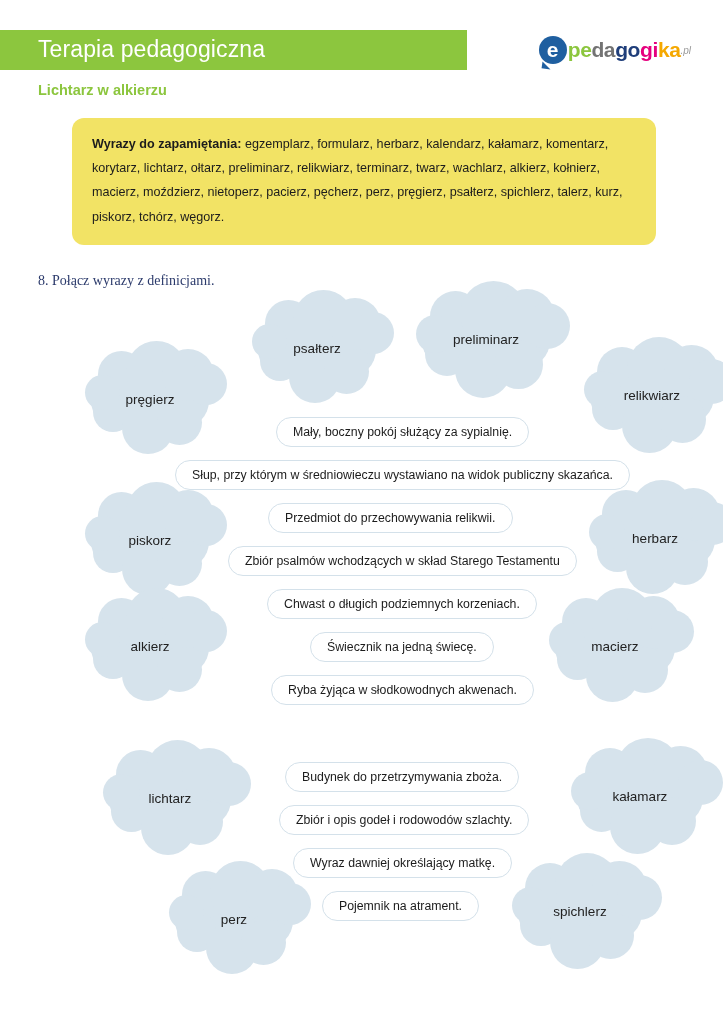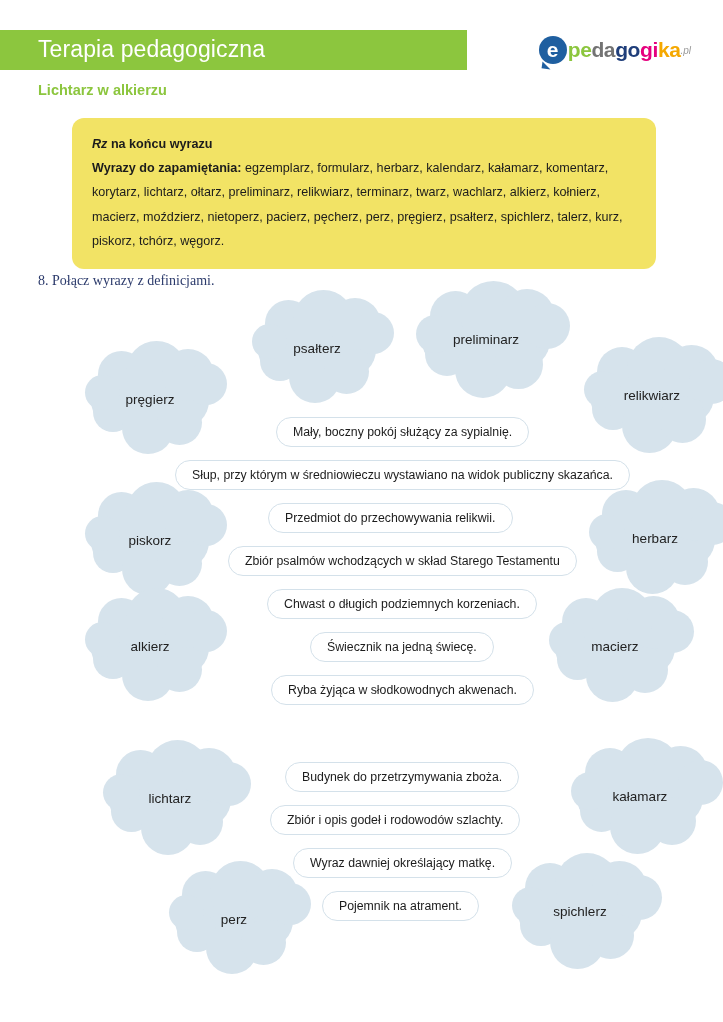--- a/index.html
+++ b/index.html
@@ -159,23 +159,20 @@
     <span class="lg" style="color:#737373">da</span>
     <span class="lg" style="color:#1F3E7A">go</span>
     <span class="lg" style="color:#E6007E">gi</span>
     <span class="lg" style="color:#F5A800">ka</span>
     <span class="tld">.pl</span>
 </div>
 
 <div id="subtitle">Lichtarz w alkierzu</div>
 
 <div id="memo-box">
-  <div id="memo-heading">
-    <span class="ital">Rz</span><span> na końcu wyrazu</span>
-  </div>
   <div id="memo-body">
     <span class="lead">Wyrazy do zapamiętania:</span><span> egzemplarz, formularz, herbarz, kalendarz, kałamarz, komentarz, korytarz, lichtarz, ołtarz, preliminarz, relikwiarz, terminarz, twarz, wachlarz, alkierz, kołnierz, macierz, moździerz, nietoperz, pacierz, pęcherz, perz, pręgierz, psałterz, spichlerz, talerz, kurz, piskorz, tchórz, węgorz.</span>
   </div>
 </div>
 
 <div id="task-line">8. Połącz wyrazy z definicjami.</div>
 
 <div id="exercise">
     <div class="cloud" style="left: 218px; top: 28px; width: 118px; height: 54px; border-radius: 27px;">
       <div class="puff" style="width: 47px; height: 47px; left: 7px; top: -23px;"></div>
@@ -310,16 +307,16 @@
       <span class="word" style="top: 18px;">spichlerz</span>
     </div>
     <div class="definition" style="visibility: visible; left: 236px; top: 122px;"><span>Mały, boczny pokój służący za sypialnię.</span></div>
     <div class="definition" style="visibility: visible; left: 135px; top: 165px;"><span>Słup, przy którym w średniowieczu wystawiano na widok publiczny skazańca.</span></div>
     <div class="definition" style="visibility: visible; left: 228px; top: 208px;"><span>Przedmiot do przechowywania relikwii.</span></div>
     <div class="definition" style="visibility: visible; left: 188px; top: 251px;"><span>Zbiór psalmów wchodzących w skład Starego Testamentu</span></div>
     <div class="definition" style="visibility: visible; left: 227px; top: 294px;"><span>Chwast o długich podziemnych korzeniach.</span></div>
     <div class="definition" style="visibility: visible; left: 270px; top: 337px;"><span>Świecznik na jedną świecę.</span></div>
     <div class="definition" style="visibility: visible; left: 231px; top: 380px;"><span>Ryba żyjąca w słodkowodnych akwenach.</span></div>
     <div class="definition" style="visibility: visible; left: 245px; top: 467px;"><span>Budynek do przetrzymywania zboża.</span></div>
-    <div class="definition" style="visibility: visible; left: 230px; top: 510px;"><span>Zbiór i opis godeł i rodowodów szlachty.</span></div>
+    <div class="definition" style="visibility: visible; left: 239px; top: 510px;"><span>Zbiór i opis godeł i rodowodów szlachty.</span></div>
     <div class="definition" style="visibility: visible; left: 282px; top: 596px;"><span>Pojemnik na atrament.</span></div>
     <div class="definition" style="visibility: visible; left: 253px; top: 553px;"><span>Wyraz dawniej określający matkę.</span></div>
   </div>
 
 </body></html>

